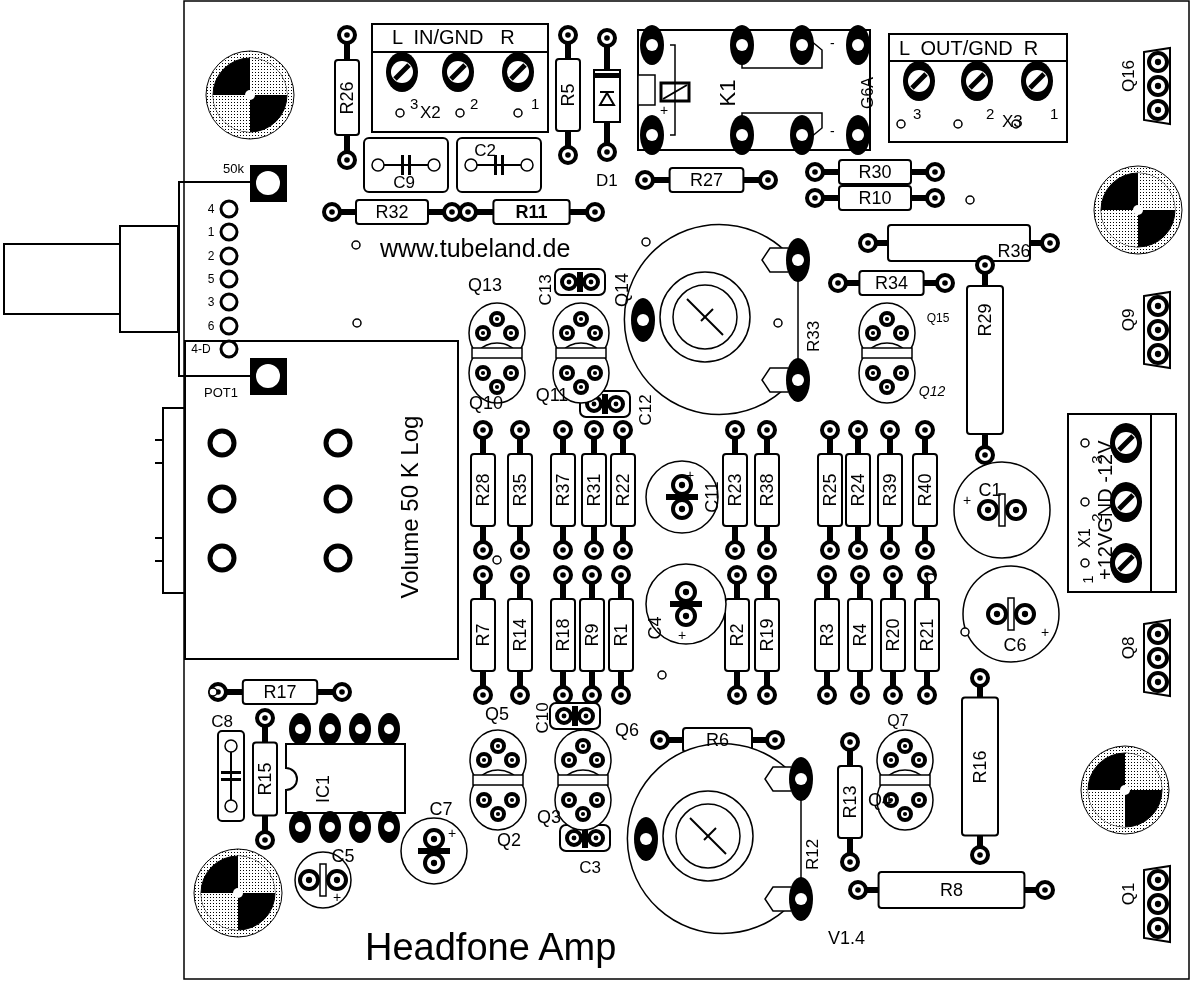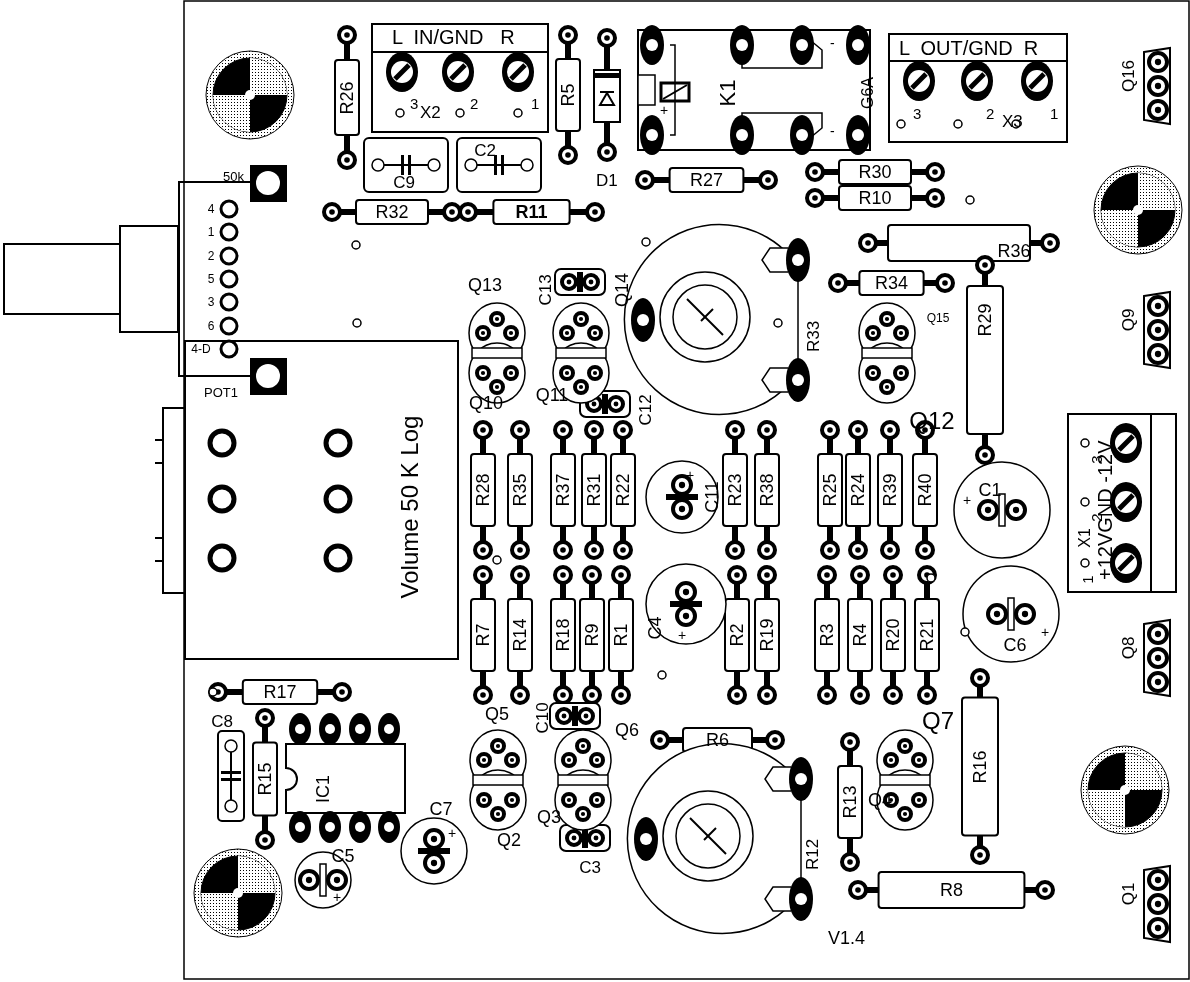--- a/index.html
+++ b/index.html
@@ -631,20 +631,22 @@
       <circle cx="778" cy="323" r="4" fill="#fff" stroke="#000" stroke-width="1.5"></circle>
       <circle cx="497" cy="560" r="4" fill="#fff" stroke="#000" stroke-width="1.5"></circle>
       <circle cx="662" cy="675" r="4" fill="#fff" stroke="#000" stroke-width="1.5"></circle>
       <circle cx="931" cy="578" r="4" fill="#fff" stroke="#000" stroke-width="1.5"></circle>
       <circle cx="965" cy="632" r="4" fill="#fff" stroke="#000" stroke-width="1.5"></circle>
       <circle cx="970" cy="200" r="4" fill="#fff" stroke="#000" stroke-width="1.5"></circle>
       <circle cx="213" cy="692" r="4" fill="#fff" stroke="#000" stroke-width="1.5"></circle>
     </svg>
 
   
+  <div class="lbl" style="left:365px;top:928px;font-size:38px;">Headfone Amp</div>
+  <div class="lbl" style="left:380px;top:236px;font-size:25px;">www.tubeland.de</div>
   <div class="lbl" style="left:828px;top:929px;font-size:18px;">V1.4</div>
 
   
   <div class="lbl" style="left:392px;top:27px;font-size:20px;white-space:pre;">L  IN/GND   R</div>
   <div class="lbl" style="left:420px;top:104px;font-size:17px;">X2</div>
   <div class="lbl" style="left:410px;top:96px;font-size:15px;">3</div>
   <div class="lbl" style="left:470px;top:96px;font-size:15px;">2</div>
   <div class="lbl" style="left:531px;top:96px;font-size:15px;">1</div>
 
   
@@ -662,21 +664,21 @@
   <div class="lbl rot" style="left:1092px;top:452px;font-size:15px;transform:rotate(-90deg);">3</div>
 
   
   <div class="lbl rot" style="left:715px;top:82px;font-size:22px;transform:rotate(-90deg);">K1</div>
   <div class="lbl rot" style="left:852px;top:85px;font-size:16px;transform:rotate(-90deg);">G6A</div>
   <div class="lbl" style="left:660px;top:103px;font-size:14px;">+</div>
   <div class="lbl" style="left:830px;top:36px;font-size:14px;">-</div>
   <div class="lbl" style="left:830px;top:124px;font-size:14px;">-</div>
 
   
-  <div class="lbl" style="left:223px;top:162px;font-size:13px;margin-top:8px;">50k</div>
+  <div class="lbl" style="left:223px;top:162px;font-size:13px;">50k</div>
   <div id="selpins"></div>
   <div class="lbl" style="left:204px;top:386px;font-size:13px;">POT1</div>
   <div class="lbl rot" style="left:300px;top:495px;width:220px;text-align:center;font-size:24px;transform:rotate(-90deg);">Volume 50 K Log</div>
 
   
   <div class="lbl rot" style="left:309px;top:780px;font-size:18px;transform:rotate(-90deg);">IC1</div>
   <div class="lbl" style="left:596px;top:172px;font-size:17px;">D1</div>
   <div class="lbl rot" style="left:798px;top:328px;font-size:17px;transform:rotate(-90deg);">R33</div>
   <div class="lbl rot" style="left:797px;top:846px;font-size:17px;transform:rotate(-90deg);">R12</div>
 
@@ -737,26 +739,26 @@
       <div class="lbl" style="font-size: 14px; left: 1045px; top: 632px; transform: translate(-50%, -50%);">+</div>
       <div class="lbl" style="font-size: 18px; left: 441px; top: 809px; transform: translate(-50%, -50%);">C7</div>
       <div class="lbl" style="font-size: 14px; left: 452px; top: 833px; transform: translate(-50%, -50%);">+</div>
       <div class="lbl" style="font-size: 18px; left: 343px; top: 856px; transform: translate(-50%, -50%);">C5</div>
       <div class="lbl" style="font-size: 14px; left: 337px; top: 897px; transform: translate(-50%, -50%);">+</div>
       <div class="lbl" style="font-size: 18px; left: 485px; top: 285px; transform: translate(-50%, -50%);">Q13</div>
       <div class="lbl" style="font-size: 18px; left: 486px; top: 403px; transform: translate(-50%, -50%);">Q10</div>
       <div class="lbl" style="font-size: 18px; left: 622px; top: 290px; transform: translate(-50%, -50%) rotate(-90deg);">Q14</div>
       <div class="lbl" style="font-size: 18px; left: 552px; top: 395px; transform: translate(-50%, -50%);">Q11</div>
       <div class="lbl" style="font-size: 12px; left: 938px; top: 318px; transform: translate(-50%, -50%);">Q15</div>
-      <div class="lbl" style="font-size: 24px; left: 932px; top: 421px; transform: translate(-50%, -50%);">Q12</div>
+      <div class="lbl" style="font-size: 14px; left: 932px; top: 391px; transform: translate(-50%, -50%); font-style: italic;">Q12</div>
       <div class="lbl" style="font-size: 18px; left: 497px; top: 714px; transform: translate(-50%, -50%);">Q5</div>
       <div class="lbl" style="font-size: 18px; left: 509px; top: 840px; transform: translate(-50%, -50%);">Q2</div>
       <div class="lbl" style="font-size: 18px; left: 627px; top: 730px; transform: translate(-50%, -50%);">Q6</div>
       <div class="lbl" style="font-size: 18px; left: 549px; top: 817px; transform: translate(-50%, -50%);">Q3</div>
-      <div class="lbl" style="font-size: 24px; left: 898px; top: 721px; transform: translate(-50%, -50%); margin-left: 40px;">Q7</div>
+      <div class="lbl" style="font-size: 16px; left: 898px; top: 721px; transform: translate(-50%, -50%);">Q7</div>
       <div class="lbl" style="font-size: 18px; left: 880px; top: 800px; transform: translate(-50%, -50%);">Q4</div>
       <div class="lbl" style="font-size: 17px; left: 1128px; top: 76px; transform: translate(-50%, -50%) rotate(-90deg);">Q16</div>
       <div class="lbl" style="font-size: 17px; left: 1128px; top: 320px; transform: translate(-50%, -50%) rotate(-90deg);">Q9</div>
       <div class="lbl" style="font-size: 17px; left: 1128px; top: 648px; transform: translate(-50%, -50%) rotate(-90deg);">Q8</div>
       <div class="lbl" style="font-size: 17px; left: 1128px; top: 894px; transform: translate(-50%, -50%) rotate(-90deg);">Q1</div>
       <div class="lbl" style="font-size: 12px; left: 211px; top: 209px; transform: translate(-50%, -50%);">4</div>
       <div class="lbl" style="font-size: 12px; left: 211px; top: 232px; transform: translate(-50%, -50%);">1</div>
       <div class="lbl" style="font-size: 12px; left: 211px; top: 256px; transform: translate(-50%, -50%);">2</div>
       <div class="lbl" style="font-size: 12px; left: 211px; top: 279px; transform: translate(-50%, -50%);">5</div>
       <div class="lbl" style="font-size: 12px; left: 211px; top: 302px; transform: translate(-50%, -50%);">3</div>

